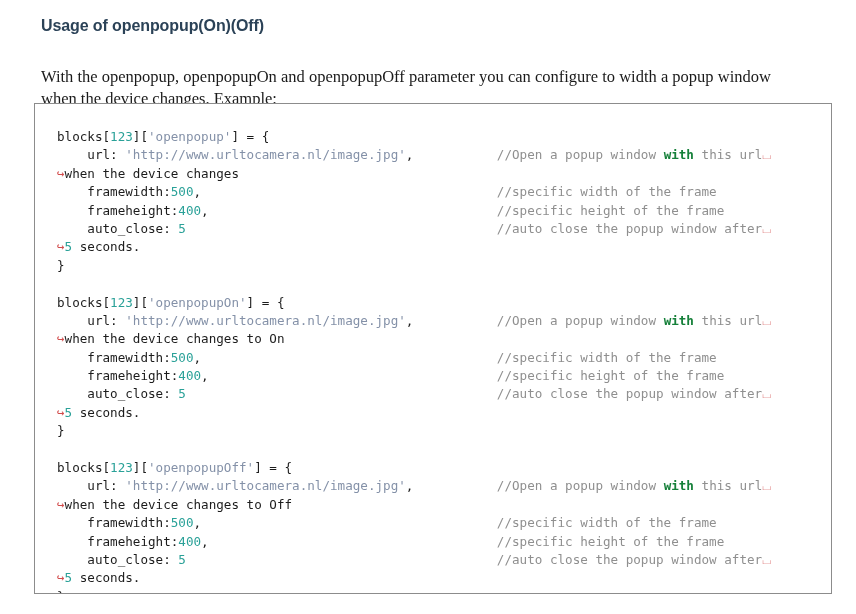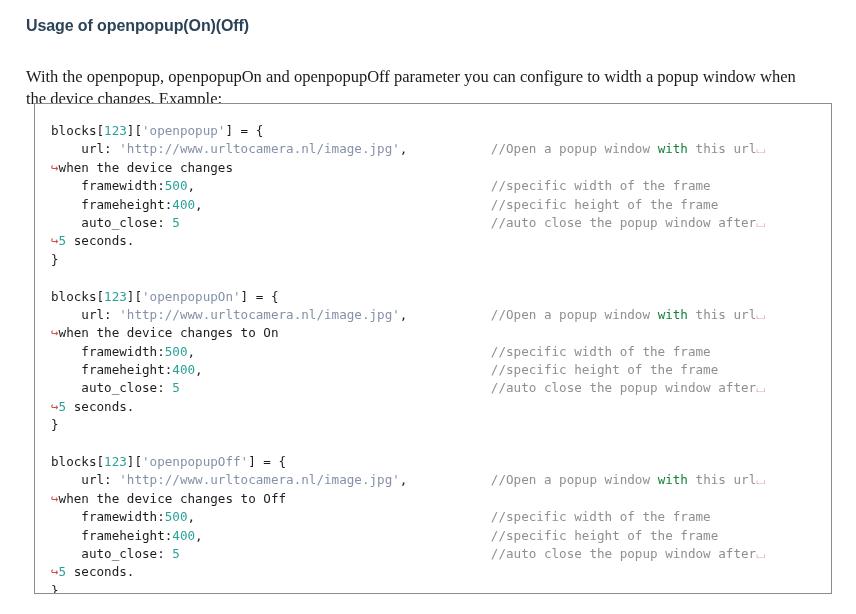--- a/index.html
+++ b/index.html
@@ -12,21 +12,21 @@
     height: 614px;
     background: #ffffff;
     font-family: "Liberation Serif", "DejaVu Serif", serif;
     overflow: hidden;
   }
   .page {
     position: relative;
     width: 856px;
     height: 490px;
     box-sizing: border-box;
-    padding: 0 12px;
+    padding: 0 27px;
   }
   .page-title {
     font-family: "Liberation Sans", "DejaVu Sans", sans-serif;
     font-size: 16px;
     font-weight: bold;
     color: #2b4257;
     margin: 0;
     padding: 17px 0 0 14px;
     letter-spacing: -0.1px;
   }
@@ -45,32 +45,32 @@
     top: 103px;
     width: 798px;
     height: 491px;
     box-sizing: border-box;
     border: 1px solid #8c8c8c;
     background: #ffffff;
     padding: 8px 0 0 0;
     overflow: hidden;
   }
   pre.code {
-    margin: 10px;
+    margin: 16px;
     padding: 0 4px 0 6px;
     font-family: "DejaVu Sans Mono", "Liberation Mono", monospace;
     font-size: 12.6px;
     line-height: 18.4px;
     color: #1c1c1c;
     white-space: pre;
     letter-spacing: 0px;
   }
   .ln { display: block; height: 18.4px; }
   .cm   { color: #8f8f8f; }
-  .cm b { color: #16803a; font-weight: normal; }
+  .cm b { color: #16803a; font-weight: bold; }
   .num  { color: #2aa198; }
   .str  { color: #8491a8; }
   .plain{ color: #1c1c1c; }
   .wrap-arrow {
     color: #d24b4b;
     font-family: "DejaVu Sans Mono", "Liberation Mono", monospace;
   }
   .wrap-tail {
     color: #d24b4b;
     font-family: "DejaVu Sans Mono", "Liberation Mono", monospace;

